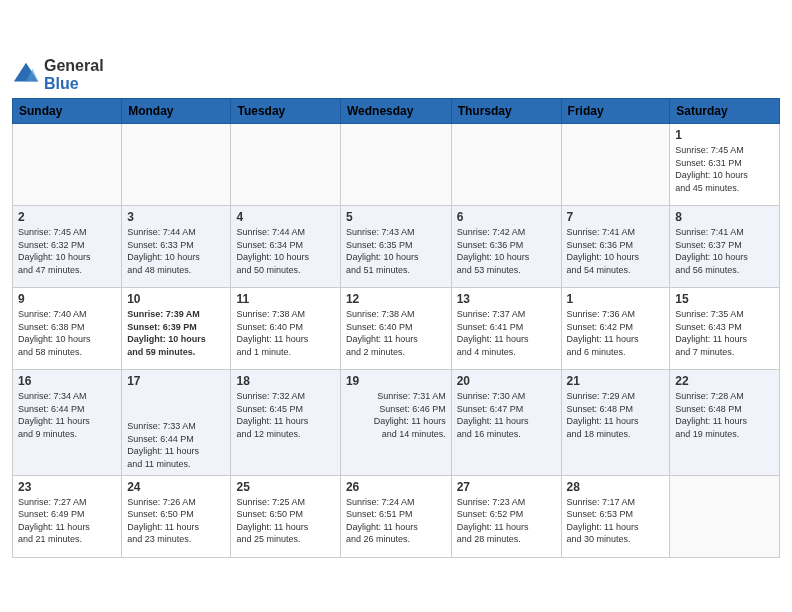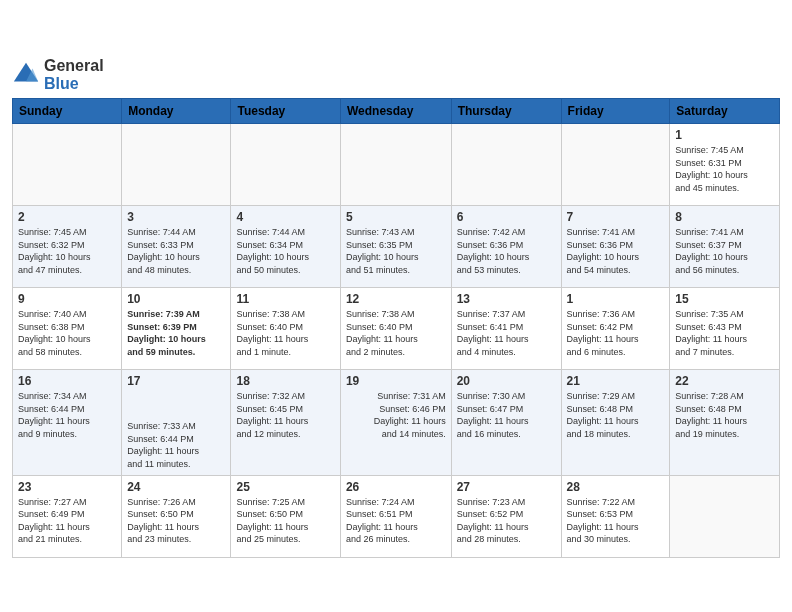--- a/index.html
+++ b/index.html
@@ -319,21 +319,21 @@
           </td>
           <td>
             <span class="day-num">27</span>
             <div class="day-info" style="white-space: pre-line;">Sunrise: 7:23 AM
 Sunset: 6:52 PM
 Daylight: 11 hours
 and 28 minutes.</div>
           </td>
           <td>
             <span class="day-num">28</span>
-            <div class="day-info" style="white-space: pre-line;">Sunrise: 7:22 AM
+            <div class="day-info" style="white-space: pre-line;">Sunrise: 7:17 AM
 Sunset: 6:53 PM
 Daylight: 11 hours
 and 30 minutes.</div>
           </td>
           <td class="empty"></td>
         </tr>
       </tbody>
   </table>
 </div>
 

